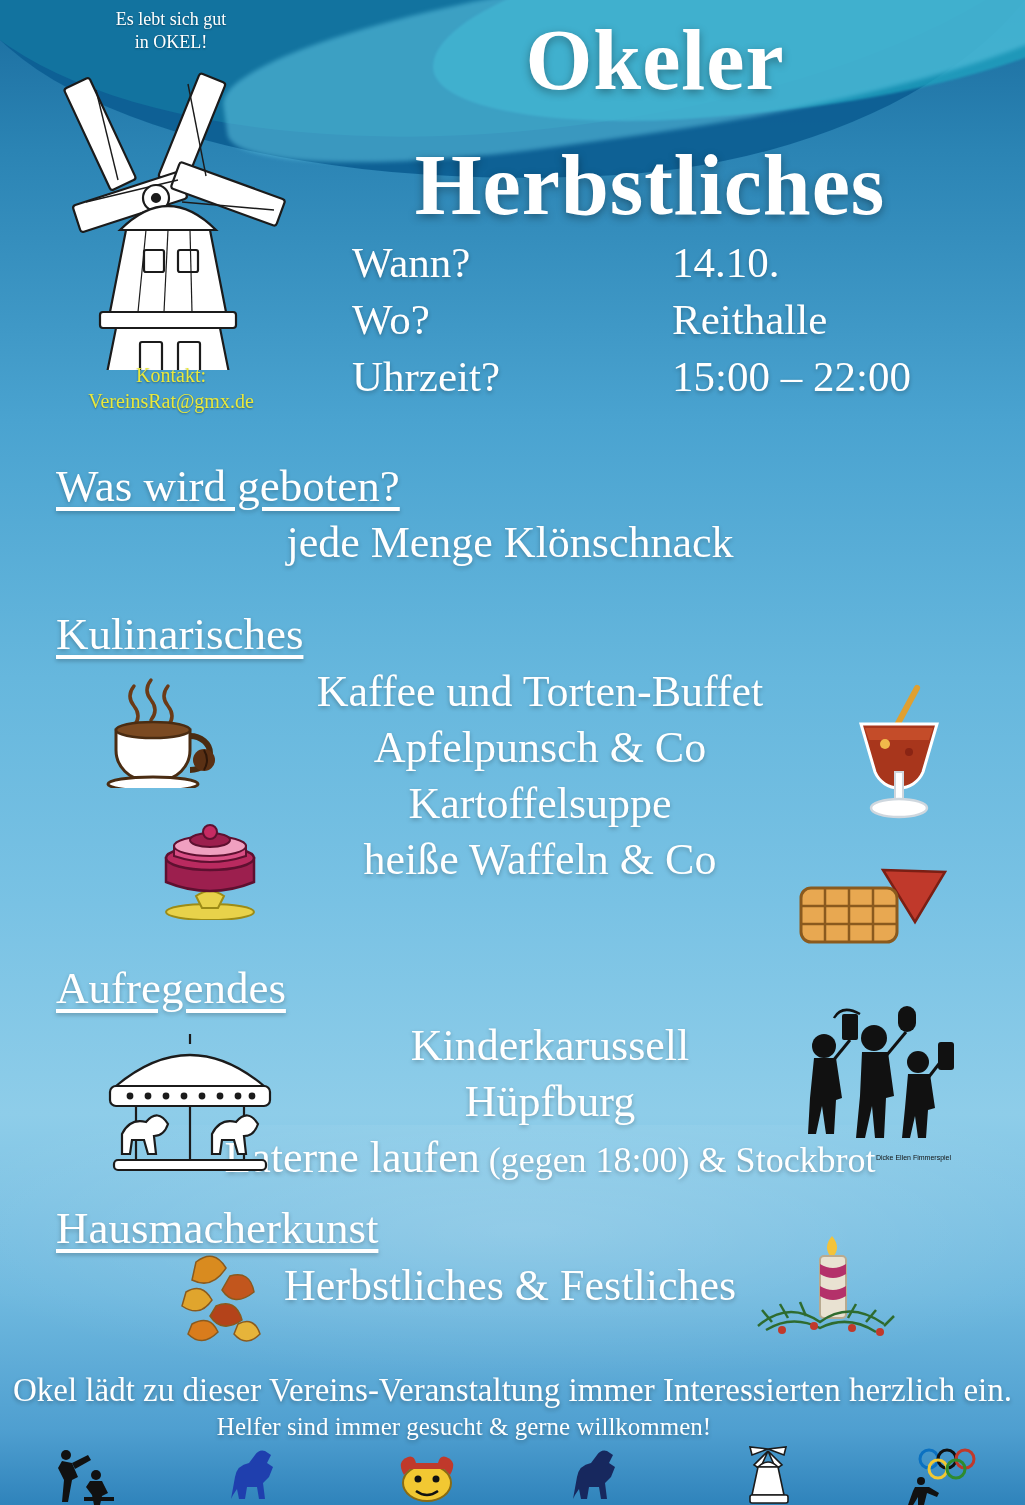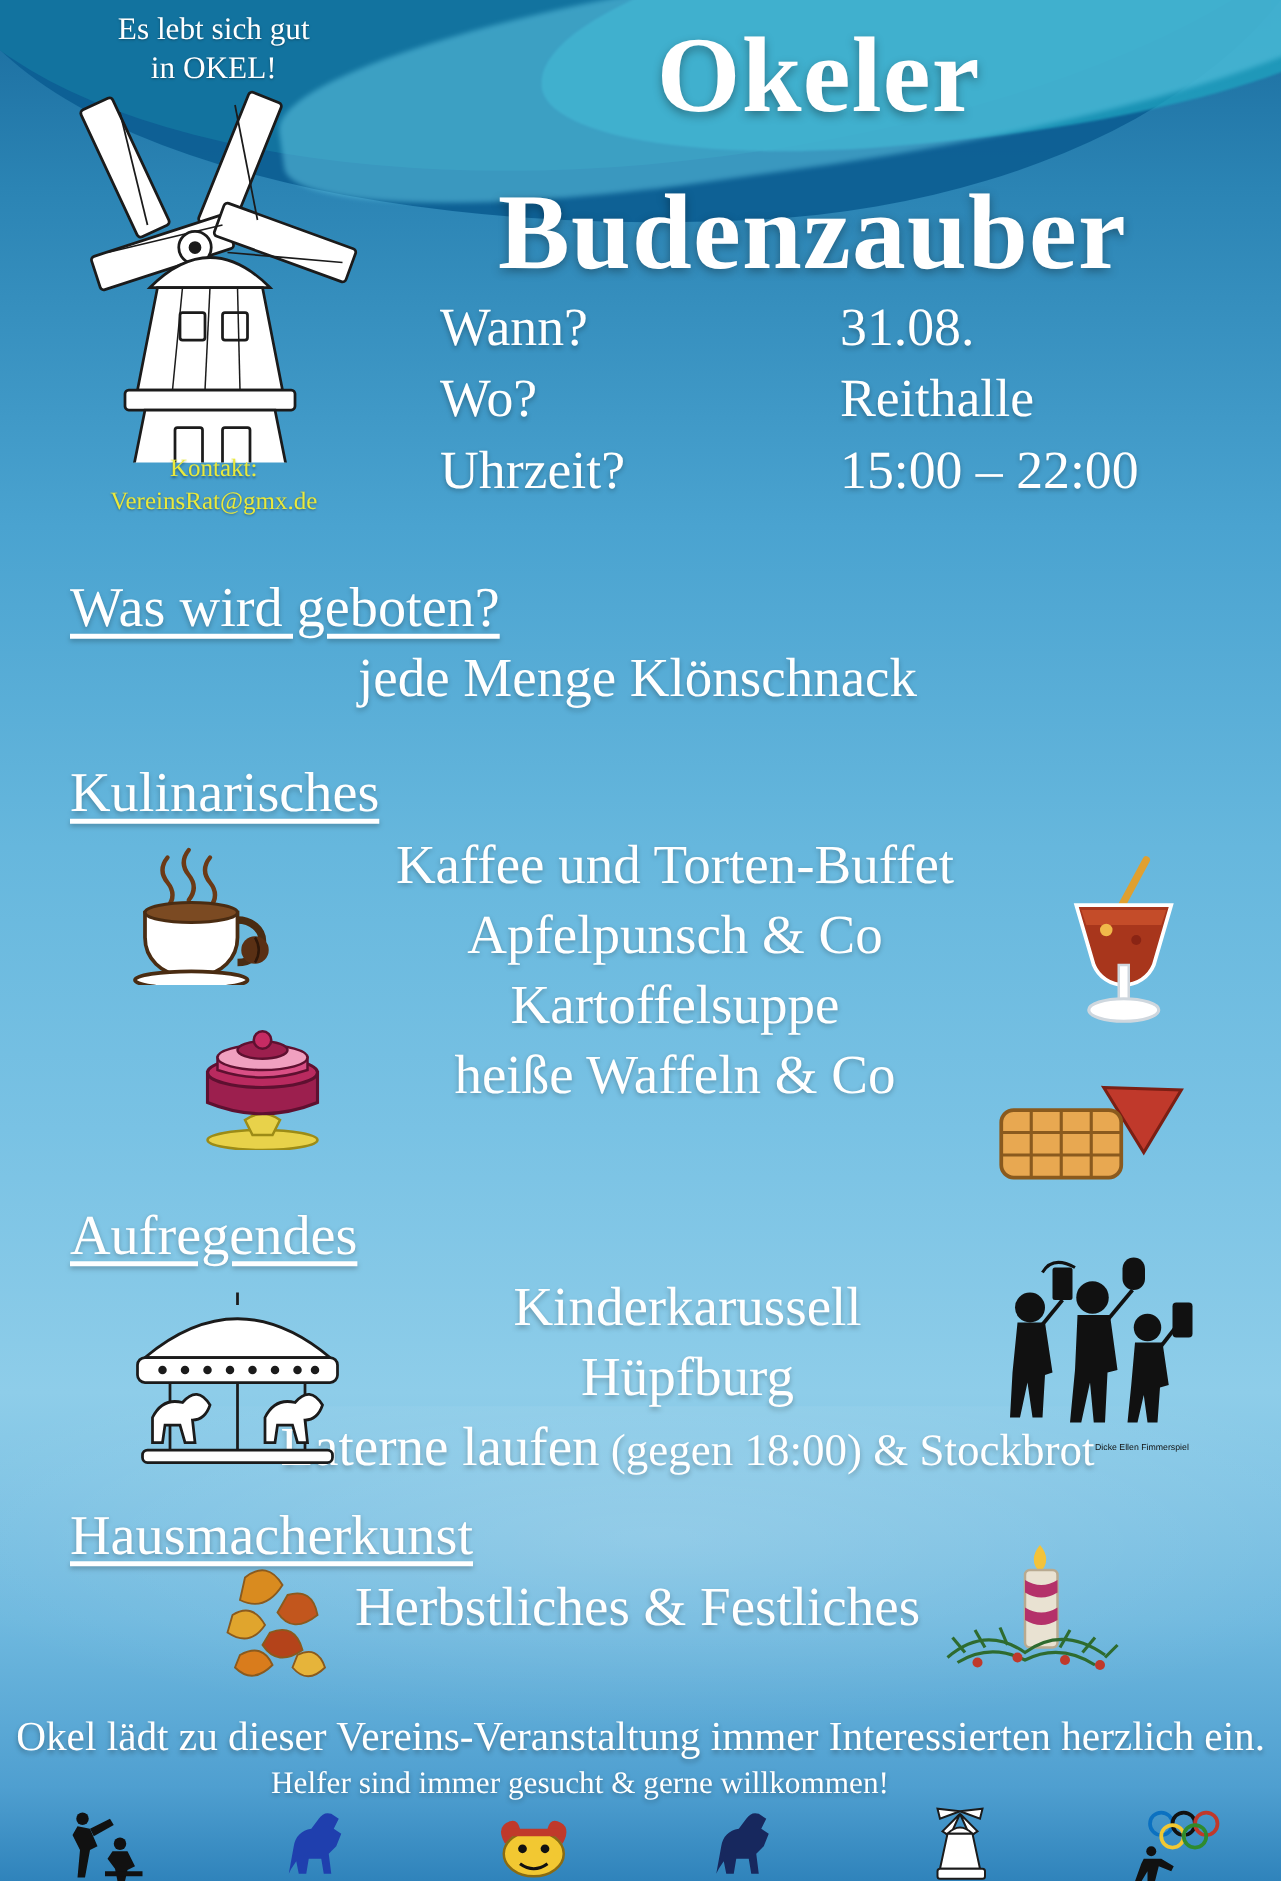--- a/index.html
+++ b/index.html
@@ -75,21 +75,21 @@
     width: 1250px; height: 260px;
     background: radial-gradient(ellipse at 50% 40%, rgba(255,255,255,0.18), rgba(255,255,255,0) 70%);
   }
 
   
   .slogan {
     position: absolute;
     left: 56px; top: 8px;
     width: 230px;
     text-align: center;
-    font-size: 25px;
+    font-size: 18px;
     line-height: 1.25;
     color: #ffffff;
     text-shadow: 0 1px 2px rgba(0,0,0,0.35);
     z-index: 6;
   }
 
   
   .windmill {
     position: absolute;
     left: 60px; top: 60px;
@@ -278,26 +278,26 @@
       </g>
     </g>
   </svg>
 
   <div class="contact">
     <div>Kontakt:</div>
     <div>VereinsRat@gmx.de</div>
   </div>
 
   <div class="title-1">Okeler</div>
-  <div class="title-2">Budenzauber</div>
+  <div class="title-2">Herbstliches</div>
 
   <div class="facts">
     <div class="fact-row">
       <div class="fact-q">Wann?</div>
-      <div class="fact-a">31.08.</div>
+      <div class="fact-a">14.10.</div>
     </div>
     <div class="fact-row">
       <div class="fact-q">Wo?</div>
       <div class="fact-a">Reithalle</div>
     </div>
     <div class="fact-row">
       <div class="fact-q">Uhrzeit?</div>
       <div class="fact-a">15:00 – 22:00</div>
     </div>
   </div>

